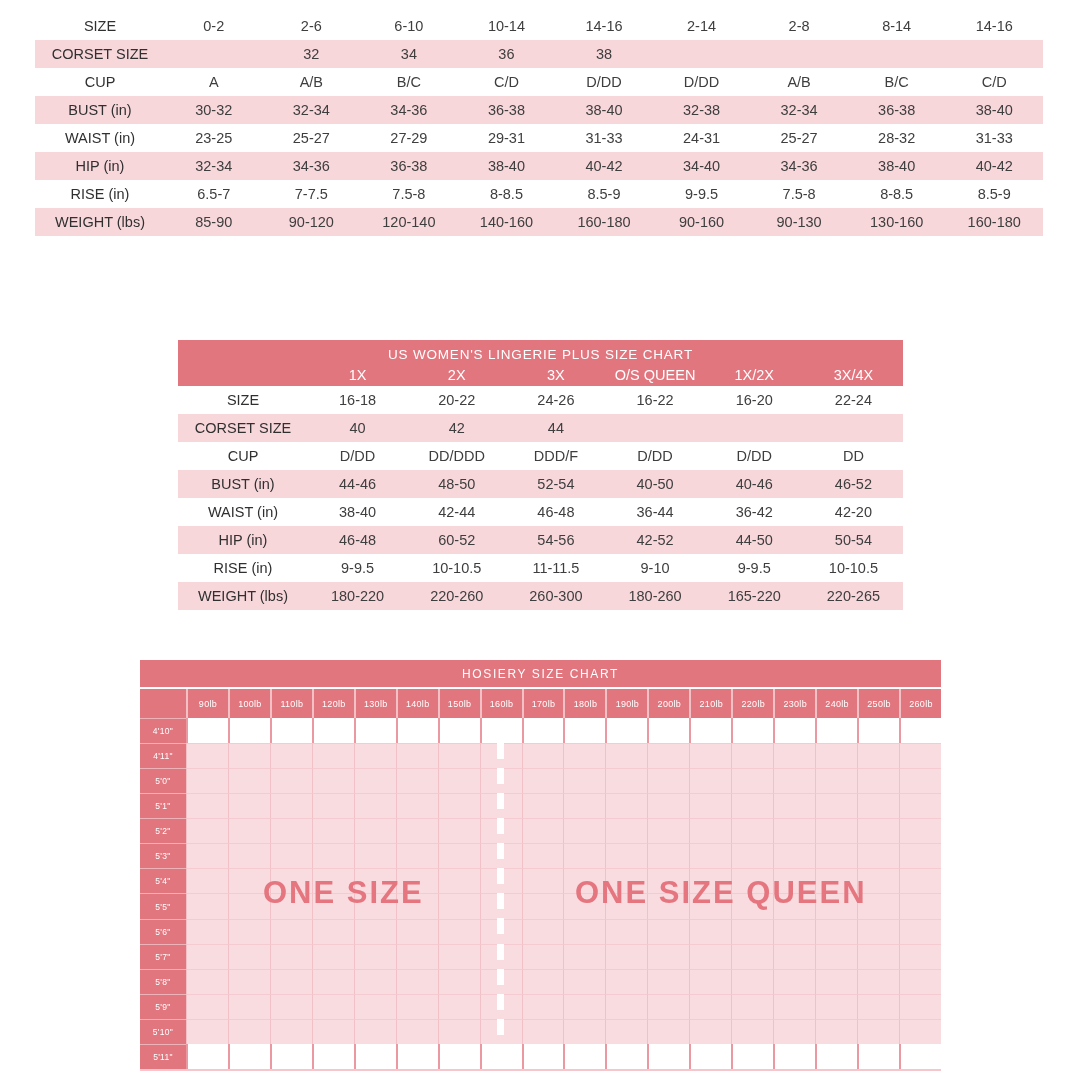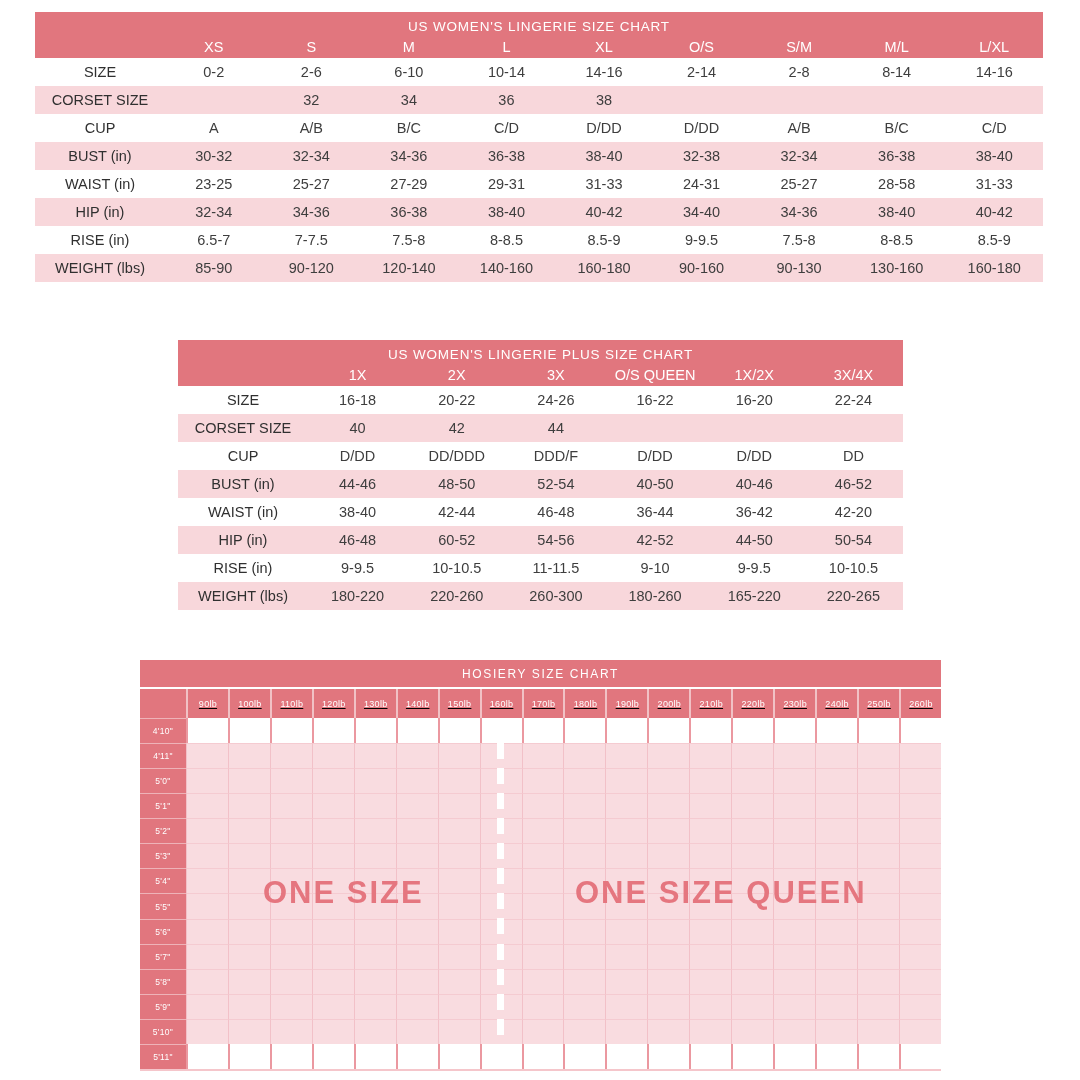--- a/index.html
+++ b/index.html
@@ -24,51 +24,36 @@
   #lingerie .cols,#lingerie .trow{grid-template-columns:130px repeat(9,1fr);}
   #plus .cols,#plus .trow{grid-template-columns:130px repeat(6,1fr);}
   .trow{display:grid;height:28px;align-items:center;text-align:center;font-size:14.5px;color:var(--ink);background:#fff;}
   .trow.pink{background:var(--pink);}
   .cell{white-space:nowrap;}
   .cell.label{color:#303030;}
 
   
   #hosiery{position:absolute;left:140px;top:660px;width:801px;}
   .h-title{background:var(--salmon);color:#fff;height:27px;line-height:28px;text-align:center;font-size:12px;letter-spacing:1.6px;font-weight:400;margin-bottom:2px;}
-  .h-head{display:grid;grid-template-columns:46px repeat(18,1fr);height:29px;text-decoration:underline;}
+  .h-head{display:grid;grid-template-columns:46px repeat(18,1fr);height:29px;}
   .h-head .hw{background:var(--salmon);color:#fff;font-size:9px;display:flex;align-items:center;justify-content:center;border-left:2px solid rgba(255,255,255,.55);letter-spacing:.3px;}
   .h-head .corner{border-left:none;}
   .h-body{display:grid;grid-template-columns:46px repeat(18,1fr);grid-template-rows:repeat(14,1fr);height:351px;border-bottom:2px solid #f5c6cb;}
   .h-body .hl{background:var(--salmon);color:#fff;font-size:8.5px;display:flex;align-items:center;justify-content:center;border-top:1px solid rgba(255,255,255,.45);letter-spacing:.3px;}
   .h-body .c-white{background:#ffffff;border-left:2px solid #eb98a0;}
   .h-body .c-pink{background:var(--hpink);border-left:1px solid #f2c1c8;border-top:1px solid #f5cbd1;}
   .h-divider{position:absolute;width:7px;background-image:repeating-linear-gradient(to bottom,#ffffff 0,#ffffff 16px,rgba(255,255,255,0) 16px,rgba(255,255,255,0) 25.07px);}
   .h-region{position:absolute;display:flex;align-items:center;justify-content:center;font-size:31px;font-weight:bold;letter-spacing:2px;color:var(--accent);white-space:nowrap;}
 </style>
 </head>
 <body>
 
 <div class="canvas">
 
   <div class="size-table" id="lingerie">
-    <div class="thead">
-      <div class="ttitle">US WOMEN'S LINGERIE SIZE CHART</div>
-      <div class="cols">
-        <div class="hcell"></div>
-      <div class="hcell">XS</div>
-          <div class="hcell">S</div>
-          <div class="hcell">M</div>
-          <div class="hcell">L</div>
-          <div class="hcell">XL</div>
-          <div class="hcell">O/S</div>
-          <div class="hcell">S/M</div>
-          <div class="hcell">M/L</div>
-          <div class="hcell">L/XL</div>
-        </div>
-    </div>
     <div class="tbody">
         <div class="trow">
           <div class="cell label">SIZE</div>
           <div class="cell">0-2</div>
           <div class="cell">2-6</div>
           <div class="cell">6-10</div>
           <div class="cell">10-14</div>
           <div class="cell">14-16</div>
           <div class="cell">2-14</div>
           <div class="cell">2-8</div>
@@ -113,21 +98,21 @@
         </div>
         <div class="trow">
           <div class="cell label">WAIST (in)</div>
           <div class="cell">23-25</div>
           <div class="cell">25-27</div>
           <div class="cell">27-29</div>
           <div class="cell">29-31</div>
           <div class="cell">31-33</div>
           <div class="cell">24-31</div>
           <div class="cell">25-27</div>
-          <div class="cell">28-58</div>
+          <div class="cell">28-32</div>
           <div class="cell">31-33</div>
         </div>
         <div class="trow pink">
           <div class="cell label">HIP (in)</div>
           <div class="cell">32-34</div>
           <div class="cell">34-36</div>
           <div class="cell">36-38</div>
           <div class="cell">38-40</div>
           <div class="cell">40-42</div>
           <div class="cell">34-40</div>

